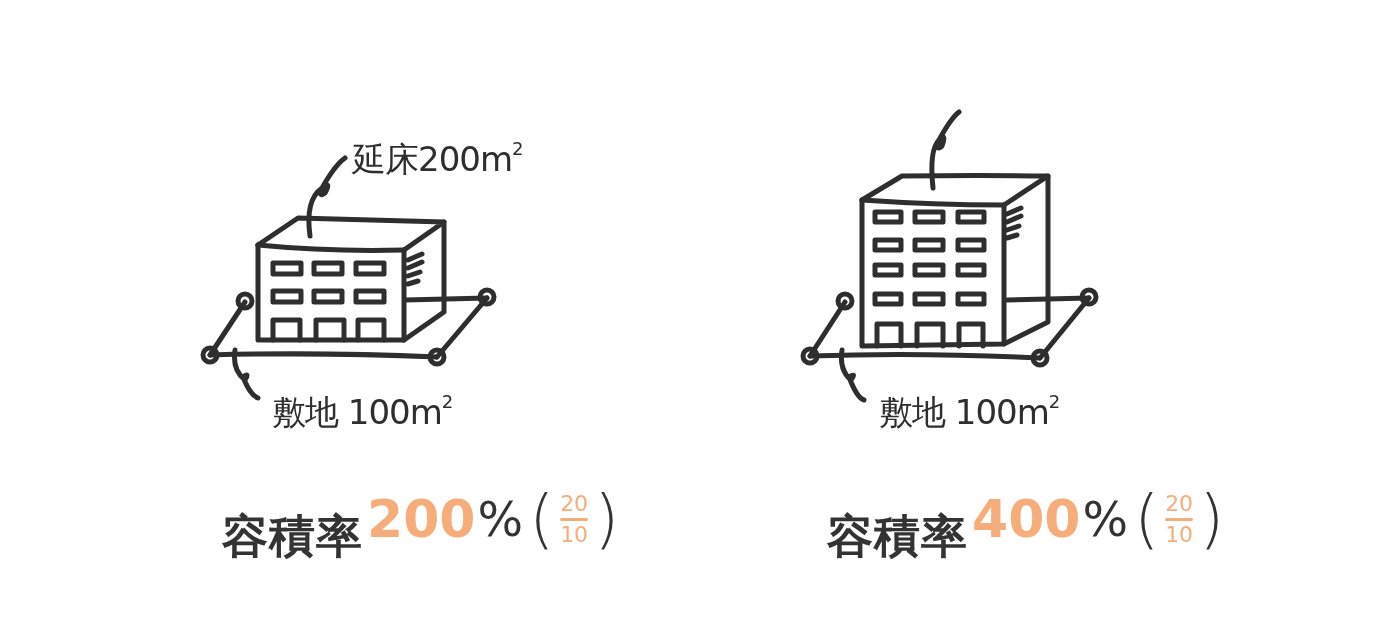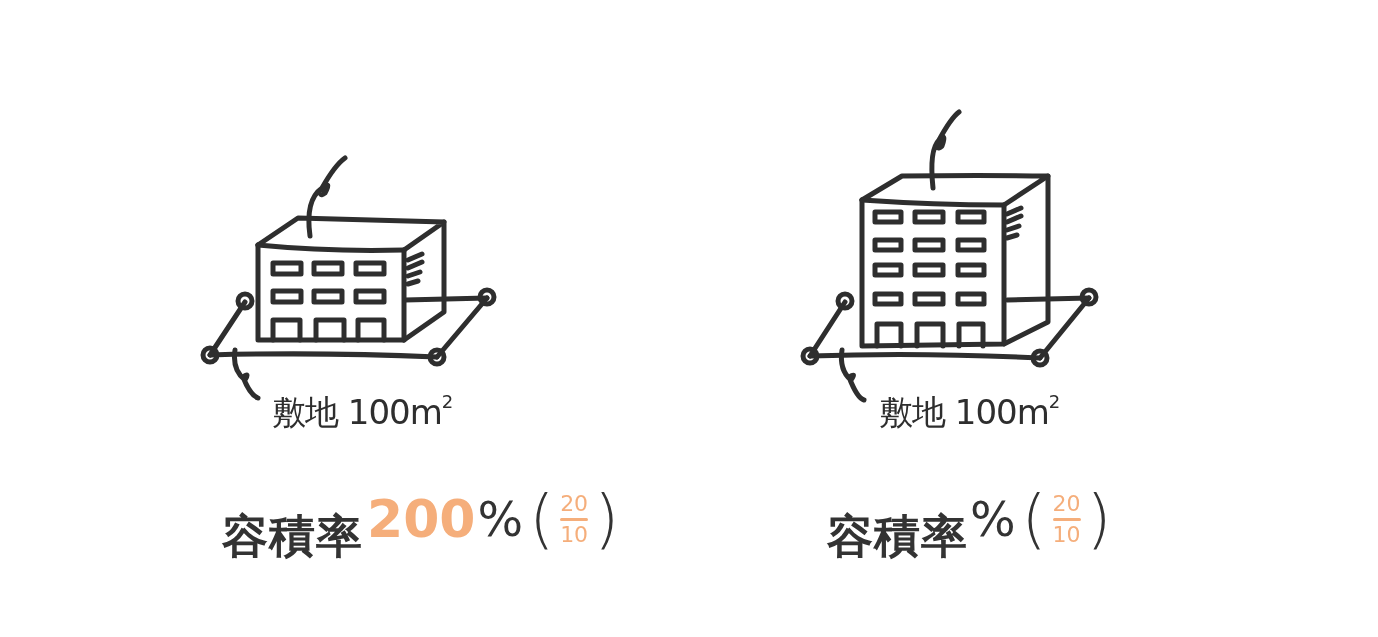--- a/index.html
+++ b/index.html
@@ -54,20 +54,23 @@
       <rect x="356" y="291" width="28" height="11"></rect>
 
       <path d="M273 340 L273 320 L300 320 L300 340"></path>
       <path d="M316 340 L316 320 L344 320 L344 340"></path>
       <path d="M358 340 L358 320 L384 320 L384 340"></path>
     </g>
 
     <path d="M310 236 Q305 200 322 188 Q332 180 325 193 Q318 198 322 188 Q335 165 345 158"></path>
     <path d="M235 350 Q232 370 245 380 Q250 372 243 377 Q250 395 258 398"></path>
   </svg>
+  <div class="lbl" style="left:352px; top:137px;">
+    <span>延床</span><span>200m</span><sup>2</sup>
+  </div>
   <div class="lbl" style="left:272px; top:390px;">
     <span>敷地</span> <span>100m</span><sup>2</sup>
   </div>
   <div class="ratio" style="left:222px; top:470px;">
     <span class="key">容積率</span>
     <span class="val">200</span>
     <span class="pct">%</span>
     <span class="paren">(</span>
     <span class="frac">
       <span>20</span>
@@ -113,20 +116,21 @@
       <path d="M270 346 L270 324 L294 324 L294 346"></path>
     </g>
     <path d="M244 188 Q240 150 250 140 Q258 132 253 146 Q246 152 250 140 Q262 118 270 112"></path>
     <path d="M153 350 Q150 370 162 380 Q168 372 160 377 Q168 398 175 400"></path>
   </svg>
   <div class="lbl" style="left:190px; top:390px;">
     <span>敷地</span> <span>100m</span><sup>2</sup>
   </div>
   <div class="ratio" style="left:138px; top:470px;">
     <span class="key">容積率</span>
+    <span class="val">400</span>
     <span class="pct">%</span>
     <span class="paren">(</span>
     <span class="frac">
       <span>20</span>
       <span class="bar"></span>
       <span>10</span>
     </span>
     <span class="paren">)</span>
   </div>
 </div>

